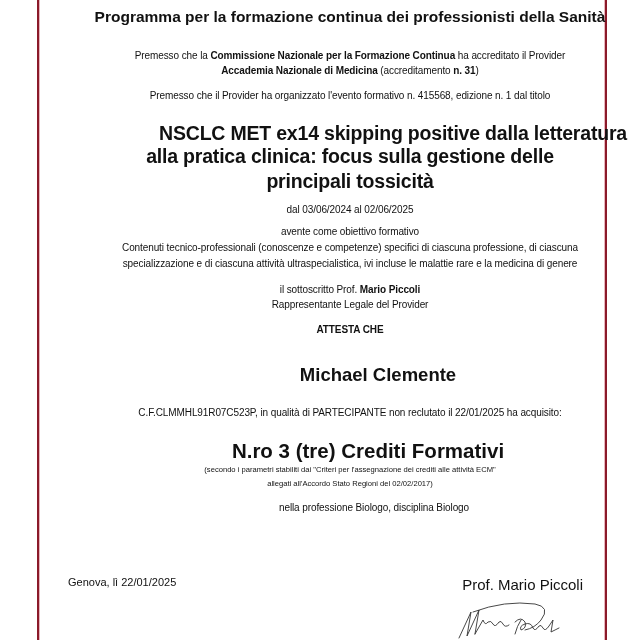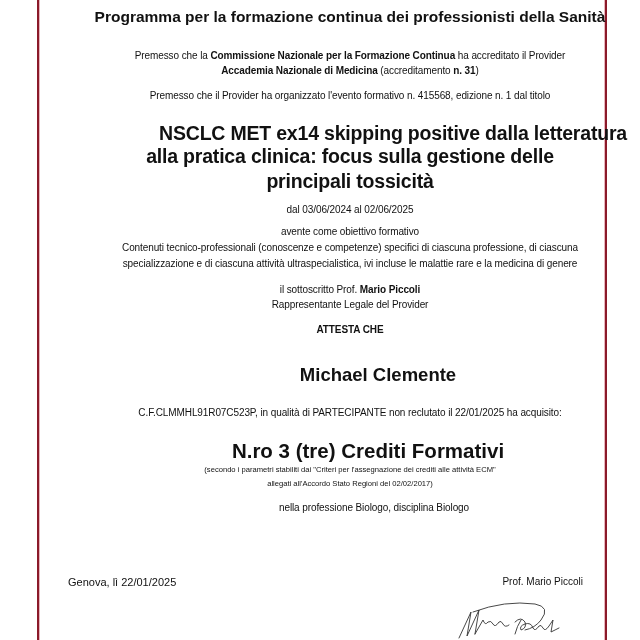--- a/index.html
+++ b/index.html
@@ -61,21 +61,21 @@
     .footer-left {
       position: absolute;
       left: 68px;
       top: 576px;
       font-size: 11px;
     }
     .footer-right {
       position: absolute;
       right: 57px;
       top: 576px;
-      font-size: 10px;
+      font-size: 15px;
     }
     .signature {
       position: absolute;
       left: 455px;
       top: 598px;
       width: 120px;
       height: 42px;
     }
   </style>
 </head>

